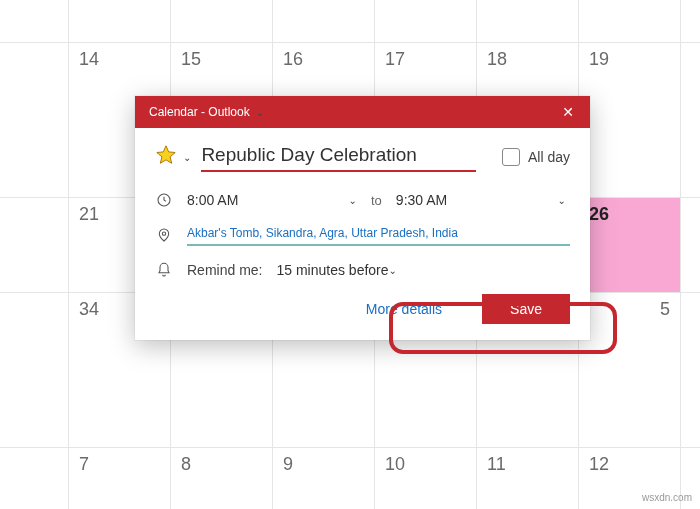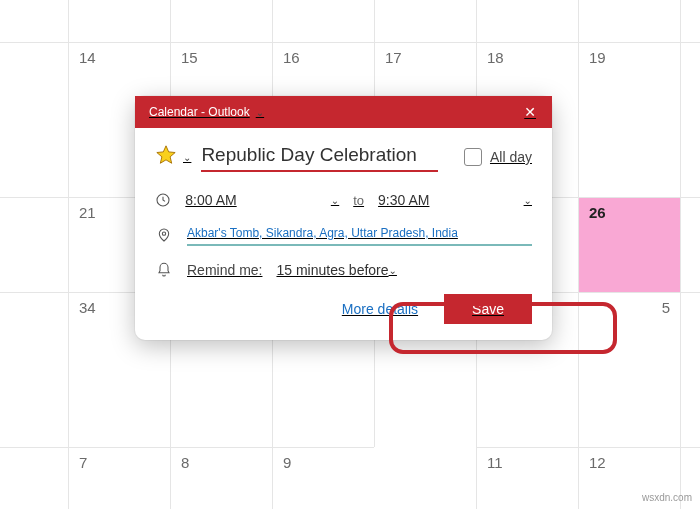--- a/index.html
+++ b/index.html
@@ -16,21 +16,21 @@
       top: 0;
       left: 0;
       width: 700px;
       height: 509px;
     }
     .cal-cell {
       position: absolute;
       border-left: 1px solid #e5e5e5;
       border-top: 1px solid #e5e5e5;
       color: #6a6a6a;
-      font-size: 15px;
+      font-size: 18px;
       padding: 6px 10px;
     }
     .row0 { top: 0; height: 42px; border-top: none; }
     .row1 { top: 42px; height: 155px; }
     .row2 { top: 197px; height: 95px; }
     .row3 { top: 292px; height: 155px; }
     .row4 { top: 447px; height: 62px; }
     .c0 { left: -20px; width: 88px; border-left: none; }
     .c1 { left: 68px; width: 102px; }
     .c2 { left: 170px; width: 102px; }
@@ -54,26 +54,25 @@
       right: 8px;
       bottom: 6px;
       font-size: 10px;
       color: #9a9a9a;
     }
     
     .popup {
       position: absolute;
       left: 135px;
       top: 96px;
-      width: 417px;
+      width: 455px;
       background: #fff;
-      border-radius: 10px;
+      border-radius: 0;
       box-shadow: 0 6px 24px rgba(0,0,0,0.25), 0 0 0 1px rgba(0,0,0,0.04);
       z-index: 10;
-      text-decoration: underline;
     }
     .popup-header {
       background: #c5272f;
       height: 32px;
       display: flex;
       align-items: center;
       justify-content: space-between;
       color: #fff;
       font-size: 12px;
       padding: 0 10px 0 14px;
@@ -148,21 +147,21 @@
       color: #1a6fc2;
       padding: 2px 0 4px 0;
       outline: none;
     }
     .remind-label { color: #444; }
     .remind-val { display: flex; align-items: center; color: #333; }
     .footer-row {
       display: flex;
       justify-content: flex-end;
       align-items: center;
-      gap: 26px;
+      gap: 40px;
       margin-top: 10px;
     }
     .more-link {
       color: #1a6fc2;
       font-size: 14px;
       cursor: pointer;
     }
     .save-btn {
       background: #c5272f;
       color: #fff;
@@ -222,20 +221,21 @@
   <div class="cal-cell row3 c3"></div>
   <div class="cal-cell row3 c4"></div>
   <div class="cal-cell row3 c5"></div>
   <div class="cal-cell row3 c6 num-right">5</div>
   <div class="cal-cell row3 c7"></div>
 
   <div class="cal-cell row4 c0"></div>
   <div class="cal-cell row4 c1">7</div>
   <div class="cal-cell row4 c2">8</div>
   <div class="cal-cell row4 c3">9</div>
+  <div class="cal-cell row4 c4">10</div>
   <div class="cal-cell row4 c5">11</div>
   <div class="cal-cell row4 c6">12</div>
   <div class="cal-cell row4 c7"></div>
 </div>
 
 <div class="popup">
   <div class="popup-header">
     <div class="popup-header-left">
       <span>Calendar - Outlook</span>
       <span class="chev">⌄</span>

